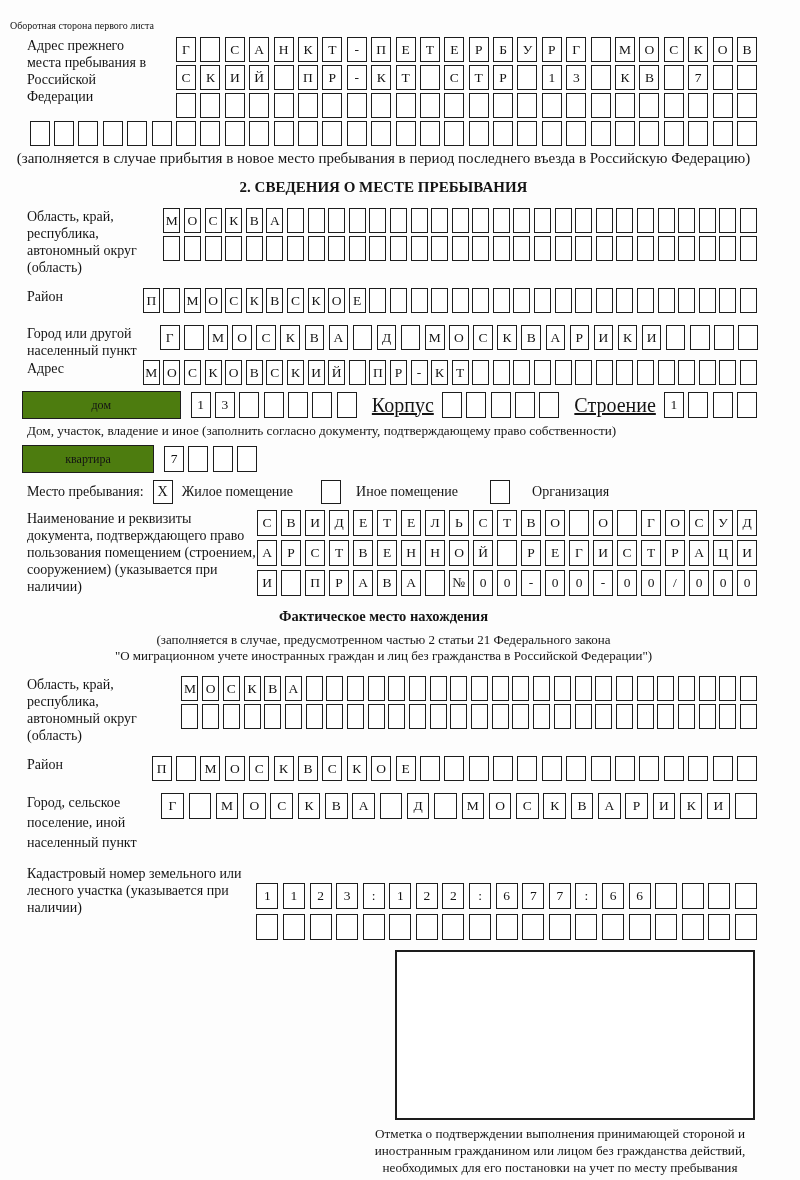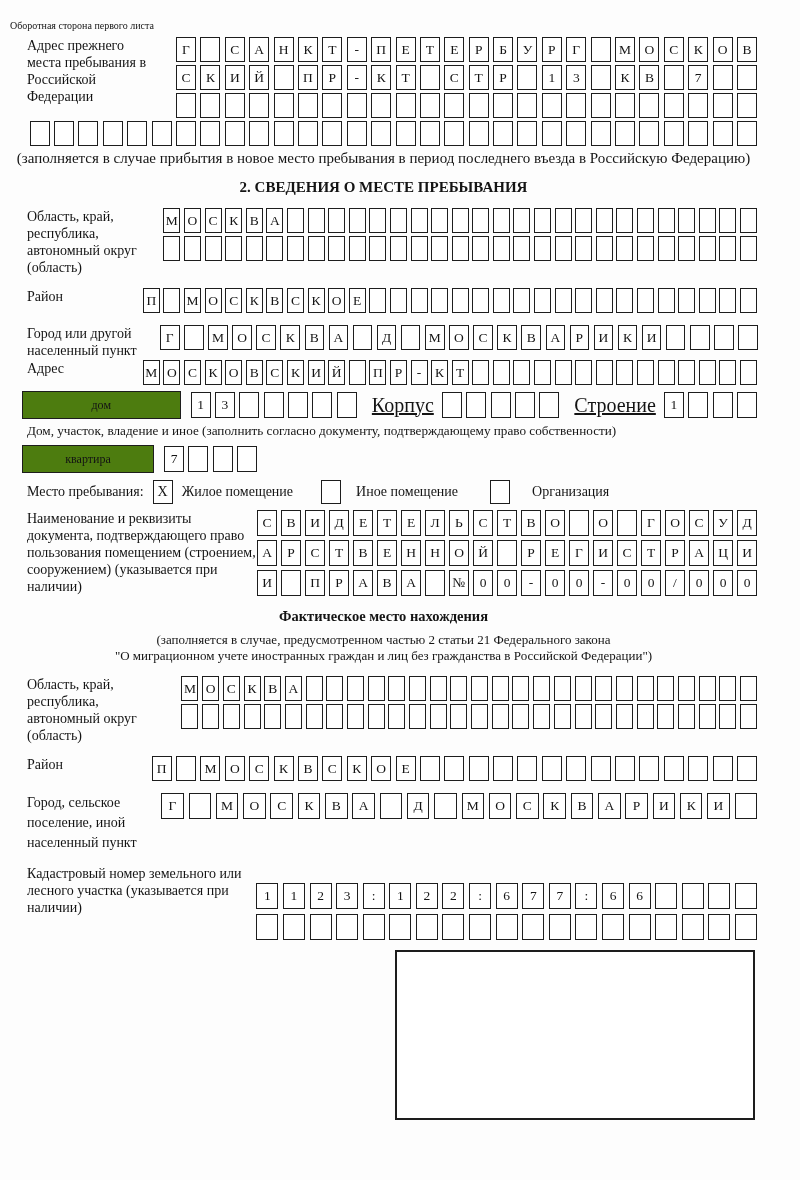--- a/index.html
+++ b/index.html
@@ -688,15 +688,16 @@
           <div class="cell"></div>
           <div class="cell"></div>
           <div class="cell"></div>
           <div class="cell"></div>
         </div>
     </div>
   </div>
 
   <div class="stamp-wrap">
     <div class="stamp-box"></div>
+    <div class="stamp-caption">Отметка о подтверждении выполнения принимающей стороной и иностранным гражданином или лицом без гражданства действий, необходимых для его постановки на учет по месту пребывания</div>
   </div>
 
 </div>
 
 </body></html>

